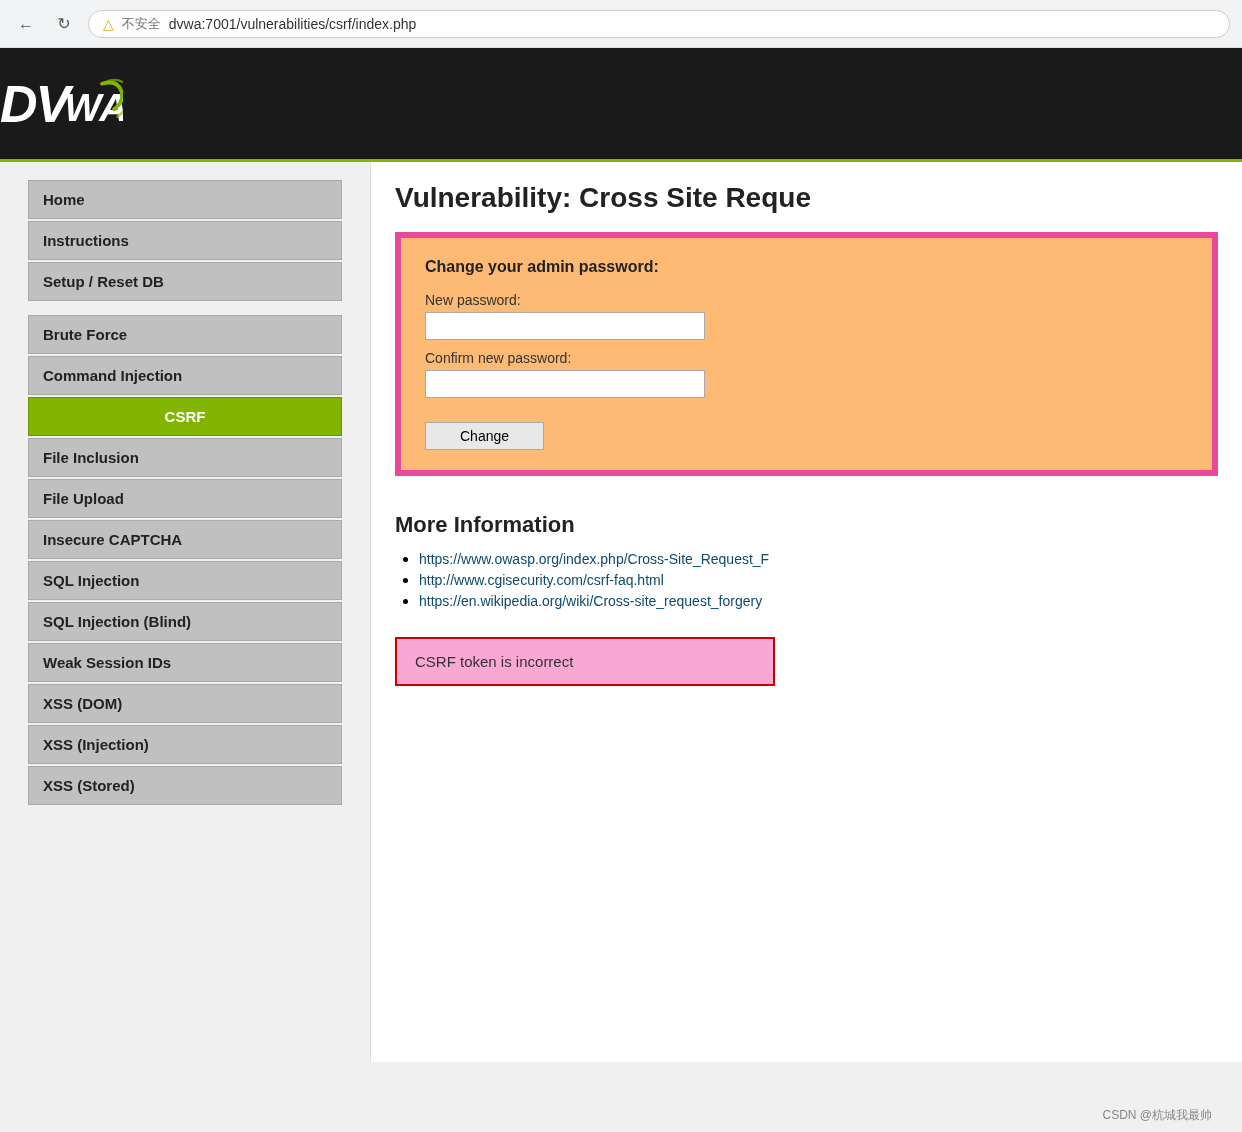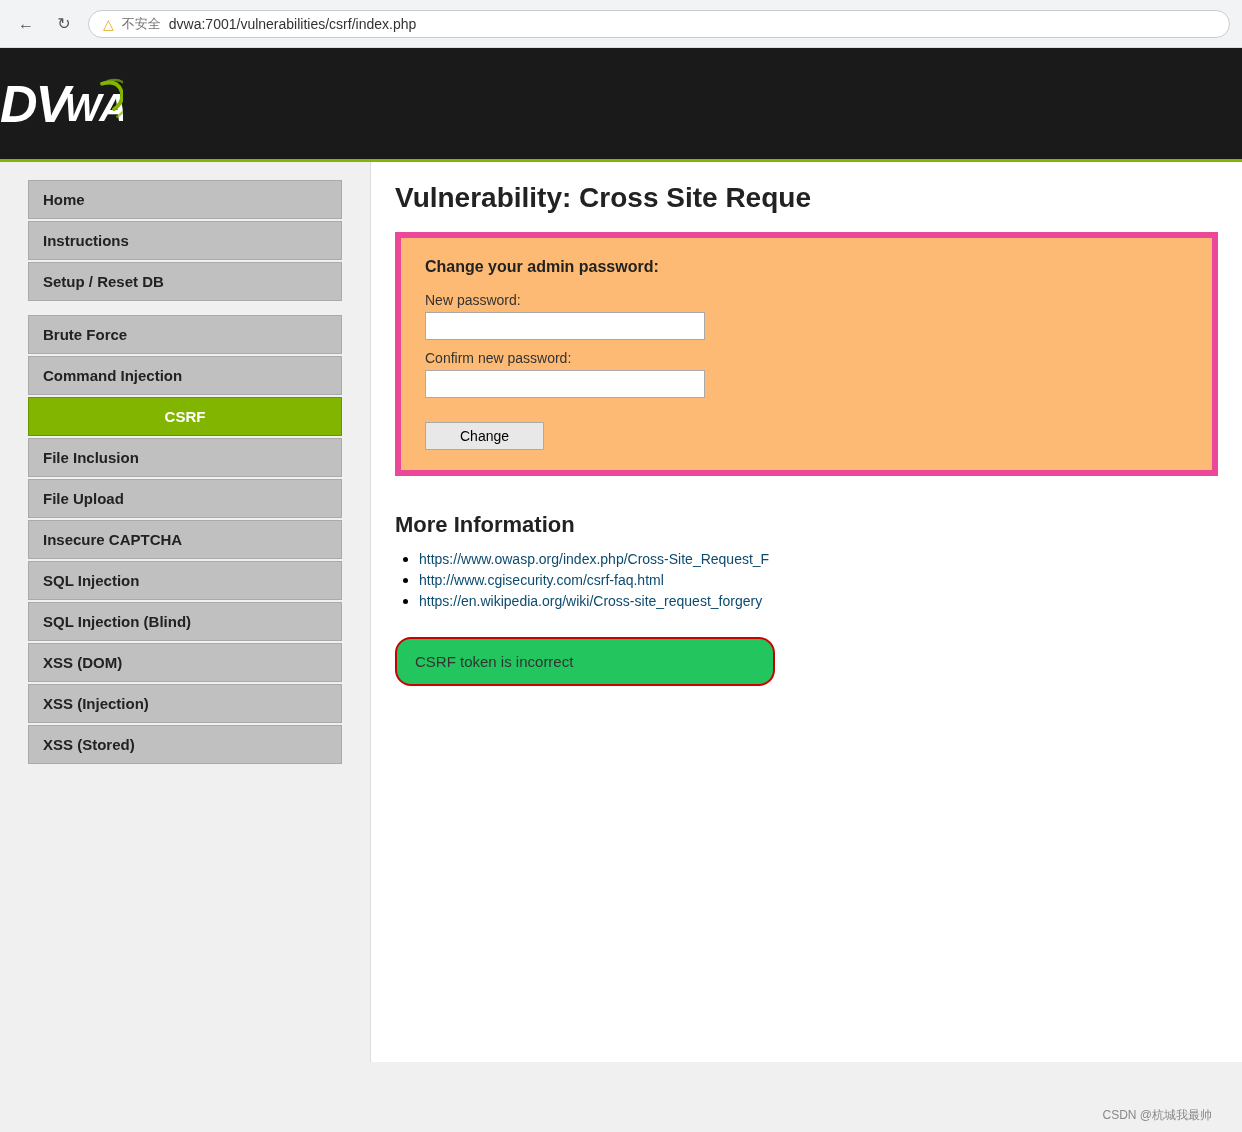--- a/index.html
+++ b/index.html
@@ -168,23 +168,23 @@
     .more-info ul li a {
       color: #0c4a6e;
       text-decoration: none;
       font-size: 14px;
     }
 
     
     .error-box {
       margin-top: 28px;
       border: 2px solid #cc0000;
-      border-radius: 16px;
+      border-radius: 0;
       padding: 14px 18px;
-      background: #22c55e;
+      background: #f9a8d4;
       font-size: 15px;
       color: #333;
       width: 380px;
     }
 
     
     .watermark {
       position: fixed;
       bottom: 8px;
       right: 30px;
@@ -226,20 +226,21 @@
     <a class="nav-item">Setup / Reset DB</a>
     <div class="nav-spacer"></div>
     <a class="nav-item">Brute Force</a>
     <a class="nav-item">Command Injection</a>
     <a class="nav-item active">CSRF</a>
     <a class="nav-item">File Inclusion</a>
     <a class="nav-item">File Upload</a>
     <a class="nav-item">Insecure CAPTCHA</a>
     <a class="nav-item">SQL Injection</a>
     <a class="nav-item">SQL Injection (Blind)</a>
+    <a class="nav-item">Weak Session IDs</a>
     <a class="nav-item">XSS (DOM)</a>
     <a class="nav-item">XSS (Injection)</a>
     <a class="nav-item">XSS (Stored)</a>
   </nav>
 
   <div class="content-area">
     <h1 class="page-title">Vulnerability: Cross Site Reque</h1>
 
     <div class="form-box">
       <h3>Change your admin password:</h3>

